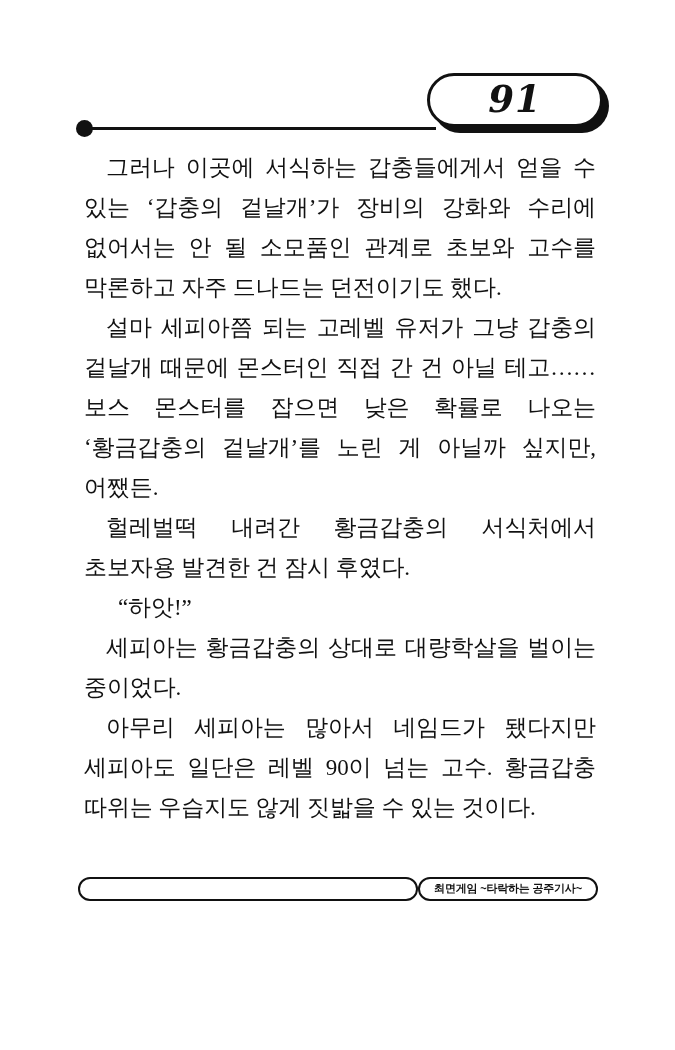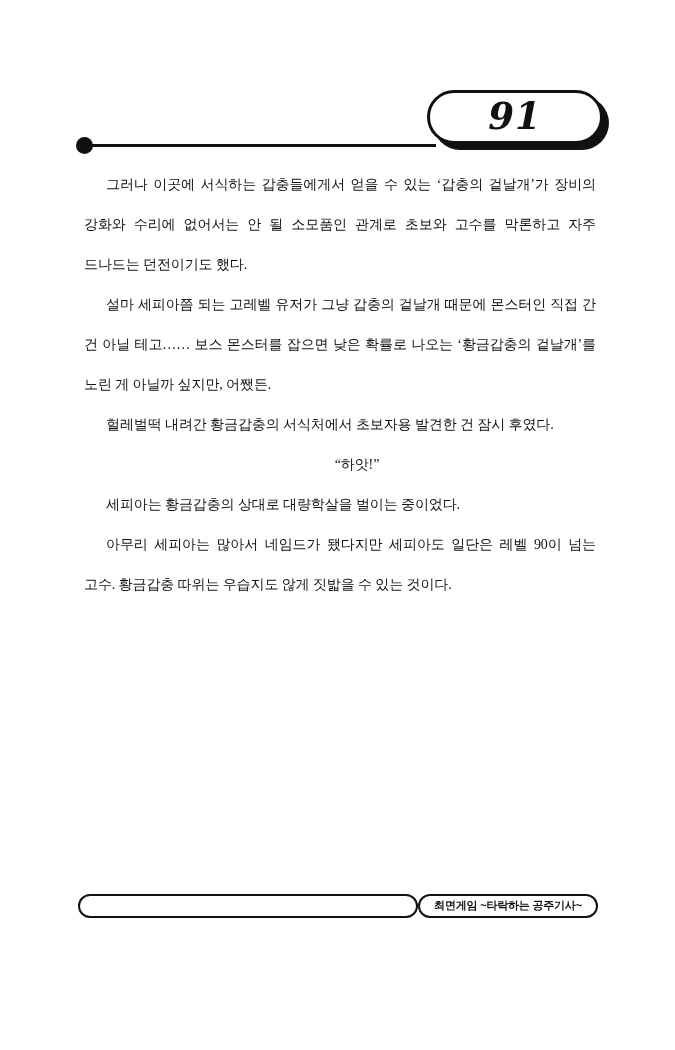--- a/index.html
+++ b/index.html
@@ -13,21 +13,20 @@
     font-family: "Liberation Serif", "DejaVu Serif", serif;
     color: #111111;
     overflow: hidden;
     position: relative;
   }
   .page {
     position: relative;
     width: 675px;
     height: 940px;
     box-sizing: border-box;
-    margin-top: 17px;
   }
 
   
   .header {
     position: absolute;
     left: 0;
     top: 0;
     width: 675px;
     height: 150px;
   }
@@ -91,31 +90,31 @@
 
   
   .body-text {
     position: absolute;
     left: 84px;
     top: 148px;
     width: 512px;
   }
   .para {
     margin: 0 0 0 0;
-    font-size: 14px;
+    font-size: 23px;
     line-height: 40px;
     text-align: justify;
     text-justify: inter-character;
     text-indent: 22px;
     letter-spacing: -0.1px;
     word-break: keep-all;
   }
   .para.quote {
     text-indent: 34px;
-    text-align: center;
+    text-align: left;
   }
 
   
   .footer {
     position: absolute;
     left: 0;
     bottom: 0;
     width: 675px;
     height: 90px;
   }

